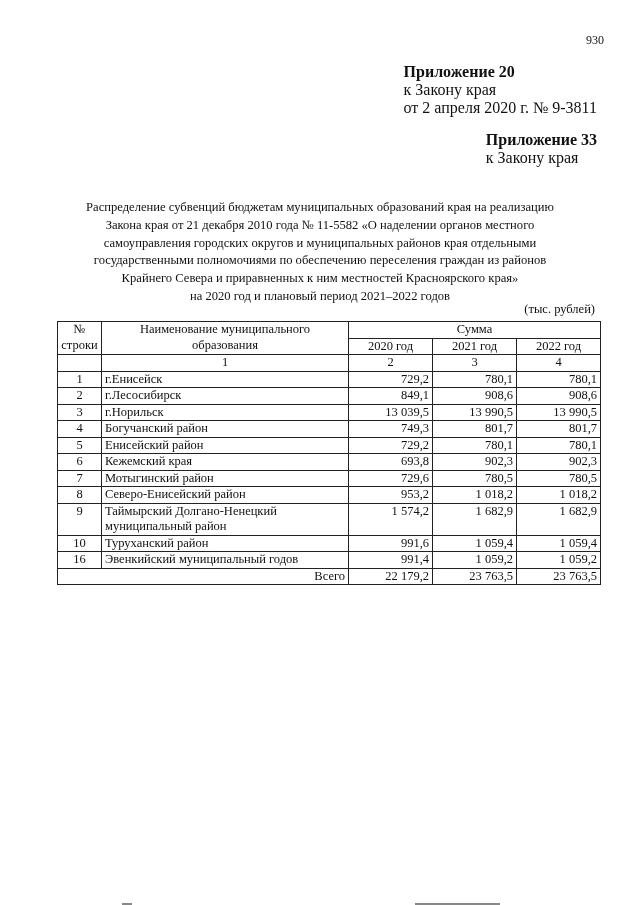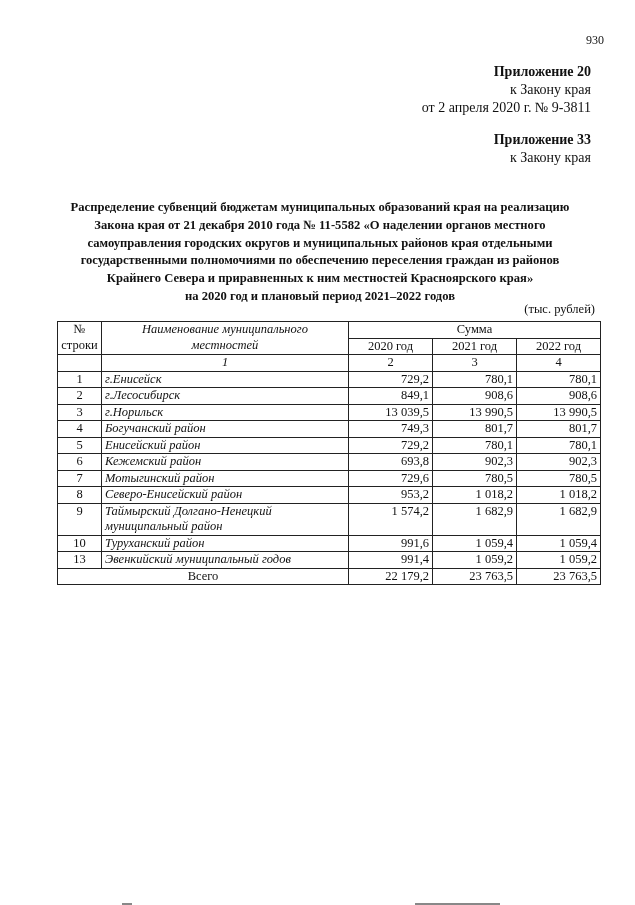--- a/index.html
+++ b/index.html
@@ -1,29 +1,29 @@
 <!DOCTYPE html>
 <html><head>
 <meta charset="utf-8">
 <style>
   html, body { margin: 0; padding: 0; background: #ffffff; }
   body { width: 635px; height: 905px; position: relative; overflow: hidden;
          font-family: "Liberation Serif", serif; color: #111; }
   .page-num { position: absolute; top: 33px; right: 31px; font-family: Liberation Serif, serif; font-size: 12px; }
-  .annex { position: absolute; right: 44px; text-align: right; font-size: 14px; line-height: 18px; }
+  .annex { position: absolute; right: 38px; text-align: left; font-size: 16px; line-height: 18px; }
   .annex .bold { font-weight: bold; }
   .annex1 { top: 63px; }
   .annex2 { top: 131px; }
   .title { position: absolute; top: 199px; left: 40px; width: 560px; text-align: center;
-           font-weight: bold; font-size: 12.6px; line-height: 17.8px; }
+           font-weight: normal; font-size: 12.6px; line-height: 17.8px; }
   .units { position: absolute; top: 302px; right: 40px; font-size: 12.5px; }
   table { position: absolute; top: 321px; left: 57px; border-collapse: collapse; font-size: 12.5px; }
   td { border: 1px solid #222; padding: 0 3px; line-height: 15.5px; height: 15.5px; vertical-align: top; }
   .c0 { width: 37px; text-align: center; }
-  .c1 { width: 240px; text-align: left; font-style: italic; }
+  .c1 { width: 240px; text-align: left; }
   .cn { width: 77px; text-align: right; }
   .hc { text-align: center; }
   .nobb { border-bottom: none; }
   .nobt { border-top: none; }
   .footer-line { position: absolute; top: 903px; height: 2px; background: #888; }
 </style>
 </head>
 <body>
 
 <div class="page-num">930</div>
@@ -52,21 +52,21 @@
 
 <table>
   <tbody>
       <tr>
     <td class="c0 nobb">№</td>
     <td class="c1 hc nobb">Наименование муниципального</td>
     <td class="hc" colspan="3">Сумма</td>
   </tr>
   <tr>
     <td class="c0 nobt">строки</td>
-    <td class="c1 hc nobt">местностей</td>
+    <td class="c1 hc nobt">образования</td>
     <td class="cn hc">2020 год</td>
     <td class="cn hc">2021 год</td>
     <td class="cn hc">2022 год</td>
   </tr>
   <tr>
     <td class="c0"></td>
     <td class="c1 hc">1</td>
     <td class="cn hc">2</td>
     <td class="cn hc">3</td>
     <td class="cn hc">4</td>
@@ -102,21 +102,21 @@
   </tr>
   <tr>
     <td class="c0">5</td>
     <td class="c1">Енисейский район</td>
     <td class="cn">729,2</td>
     <td class="cn">780,1</td>
     <td class="cn">780,1</td>
   </tr>
   <tr>
     <td class="c0">6</td>
-    <td class="c1">Кежемский район</td>
+    <td class="c1">Кежемский края</td>
     <td class="cn">693,8</td>
     <td class="cn">902,3</td>
     <td class="cn">902,3</td>
   </tr>
   <tr>
     <td class="c0">7</td>
     <td class="c1">Мотыгинский район</td>
     <td class="cn">729,6</td>
     <td class="cn">780,5</td>
     <td class="cn">780,5</td>
@@ -139,28 +139,28 @@
     <td class="cn">1 682,9</td>
   </tr>
   <tr>
     <td class="c0">10</td>
     <td class="c1">Туруханский район</td>
     <td class="cn">991,6</td>
     <td class="cn">1 059,4</td>
     <td class="cn">1 059,4</td>
   </tr>
   <tr>
-    <td class="c0">13</td>
+    <td class="c0">16</td>
     <td class="c1">Эвенкийский муниципальный годов</td>
     <td class="cn">991,4</td>
     <td class="cn">1 059,2</td>
     <td class="cn">1 059,2</td>
   </tr>
   <tr>
-    <td colspan="2" style="text-align:center">Всего</td>
+    <td colspan="2" style="text-align:right">Всего</td>
     <td class="cn">22 179,2</td>
     <td class="cn">23 763,5</td>
     <td class="cn">23 763,5</td>
   </tr>
 </tbody>
   </table>
 
 <div class="footer-line" style="left:122px;width:10px;"></div>
 <div class="footer-line" style="left:415px;width:85px;"></div>
 

